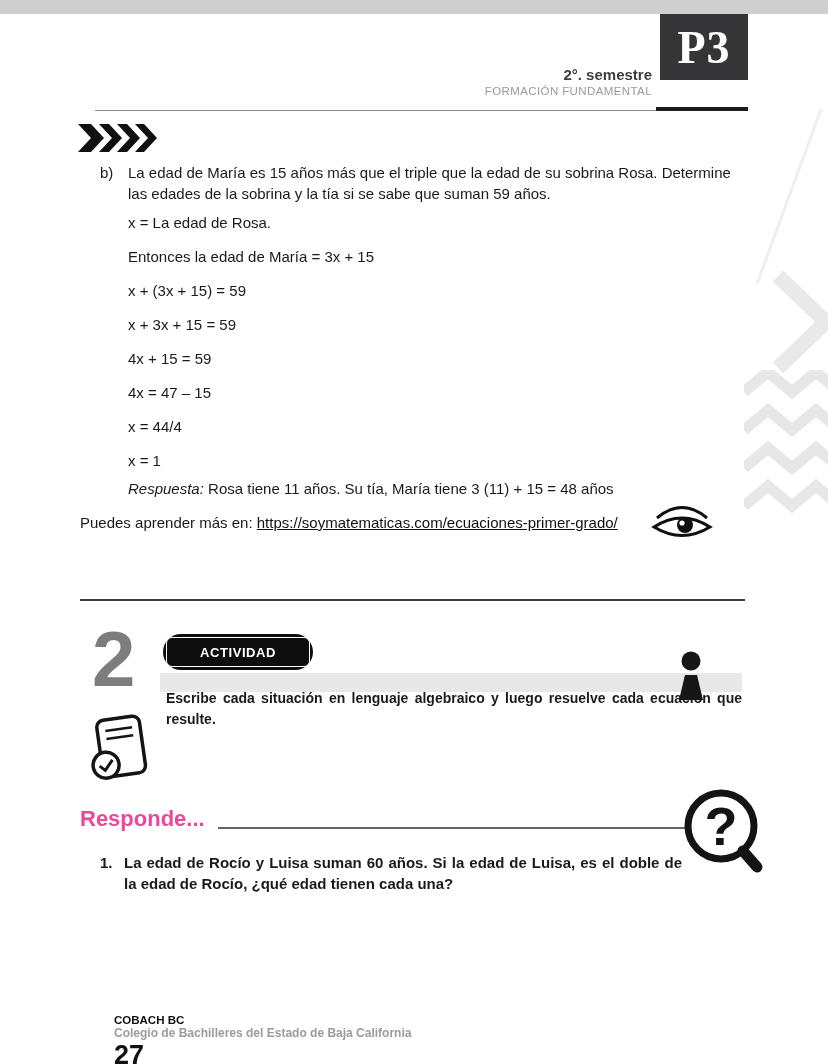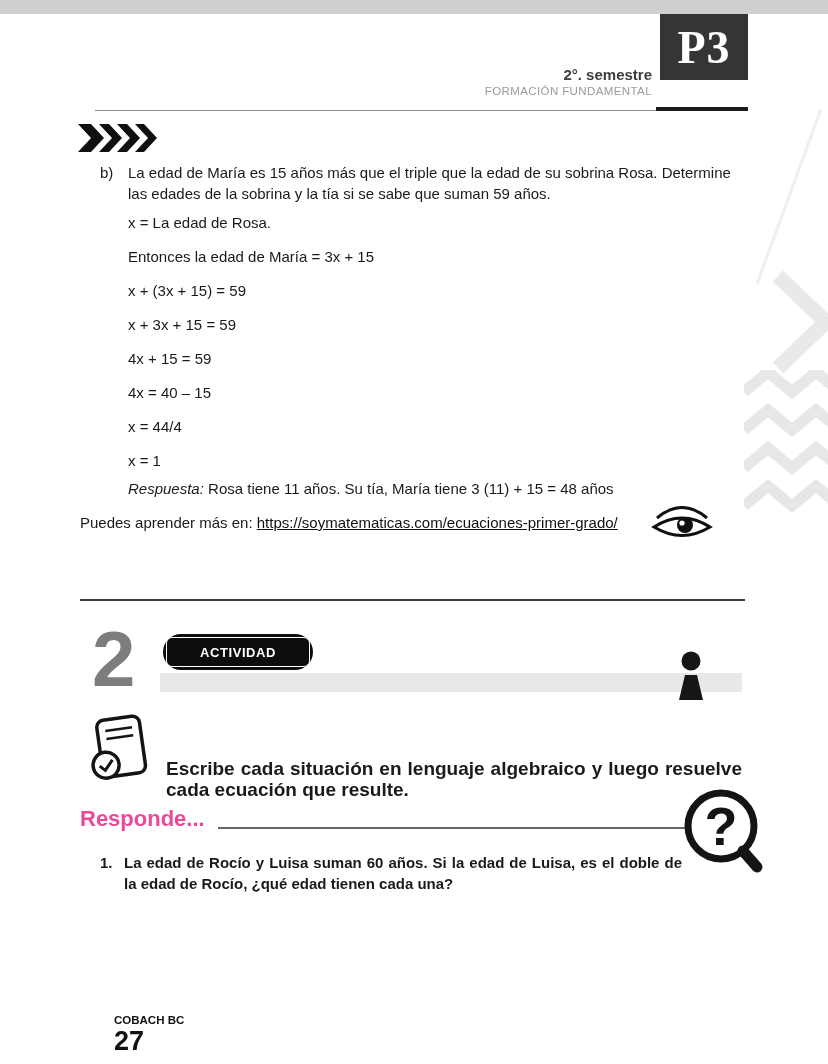--- a/index.html
+++ b/index.html
@@ -43,22 +43,22 @@
     position:absolute; left:163px; top:620px; width:150px; height:36px; background:#0d0d0d;
     border-radius:18px; display:flex; align-items:center; justify-content:center;
   }
   .activity-badge::after { content:""; position:absolute; inset:3px; border:1.5px solid #fff; border-radius:6px; }
   .activity-badge span { color:#fff; font-weight:bold; font-size:13px; letter-spacing:0.6px; }
   .activity-bar { position:absolute; left:160px; top:659px; width:582px; height:19px; background:#e8e8e8; }
   .person-icon { position:absolute; left:673px; top:637px; }
 
   .instruction-icon { position:absolute; left:83px; top:698px; }
   .instruction-text {
-    position:absolute; left:166px; top:744px; width:576px;
-    font-size:19px; line-height:21px; font-weight:bold; text-align:justify;
+    position:absolute; left:166px; top:674px; width:576px;
+    font-size:14px; line-height:21px; font-weight:bold; text-align:justify;
   }
 
   
   .responde-title { position:absolute; left:80px; top:792px; font-size:22px; font-weight:bold; color:#ec4899; }
   .responde-rule { position:absolute; left:218px; top:813px; width:470px; height:1.5px; background:#666; }
   .question-icon { position:absolute; left:676px; top:770px; }
   .item1 { position:absolute; left:100px; top:838px; width:582px; display:flex; font-size:15px; line-height:21px; font-weight:bold; }
   .item1 .num { width:24px; flex:none; }
   .item1 .txt { text-align:justify; }
 
@@ -111,21 +111,21 @@
     <span class="lbl">b)</span>
     <span class="txt">La edad de María es 15 años más que el triple que la edad de su sobrina Rosa. Determine las edades de la sobrina y la tía si se sabe que suman 59 años.</span>
   </div>
 
   <div class="steps">
     <div class="step">x =  La edad de Rosa.</div>
     <div class="step">Entonces la edad de María = 3x + 15</div>
     <div class="step">x + (3x + 15) = 59</div>
     <div class="step">x + 3x + 15 = 59</div>
     <div class="step">4x + 15 = 59</div>
-    <div class="step">4x = 40 – 15</div>
+    <div class="step">4x = 47 – 15</div>
     <div class="step">x = 44/4</div>
     <div class="step">x = 1</div>
   </div>
 
   <div class="answer">
     <span class="resp">Respuesta:</span><span> Rosa tiene 11 años. Su tía, María tiene 3 (11) + 15 = 48 años</span>
   </div>
 
   <div class="learn-more">
     <span>Puedes aprender más en: </span><a href="#">https://soymatematicas.com/ecuaciones-primer-grado/</a>
@@ -169,16 +169,17 @@
     <text x="45" y="61" font-size="54" font-weight="bold" text-anchor="middle" font-family="Liberation Sans, sans-serif" fill="#141414">?</text>
   </svg>
 
   <div class="item1">
     <span class="num">1.</span>
     <span class="txt">La edad de Rocío y Luisa suman 60 años. Si la edad de Luisa, es el doble de la edad de Rocío, ¿qué edad tienen cada una?</span>
   </div>
 
   <div class="footer">
     <span class="brand">COBACH BC</span>
+    <span class="org">Colegio de Bachilleres del Estado de Baja California</span>
     <span class="page-num">27</span>
   </div>
 
 </div>
 
 </body></html>

